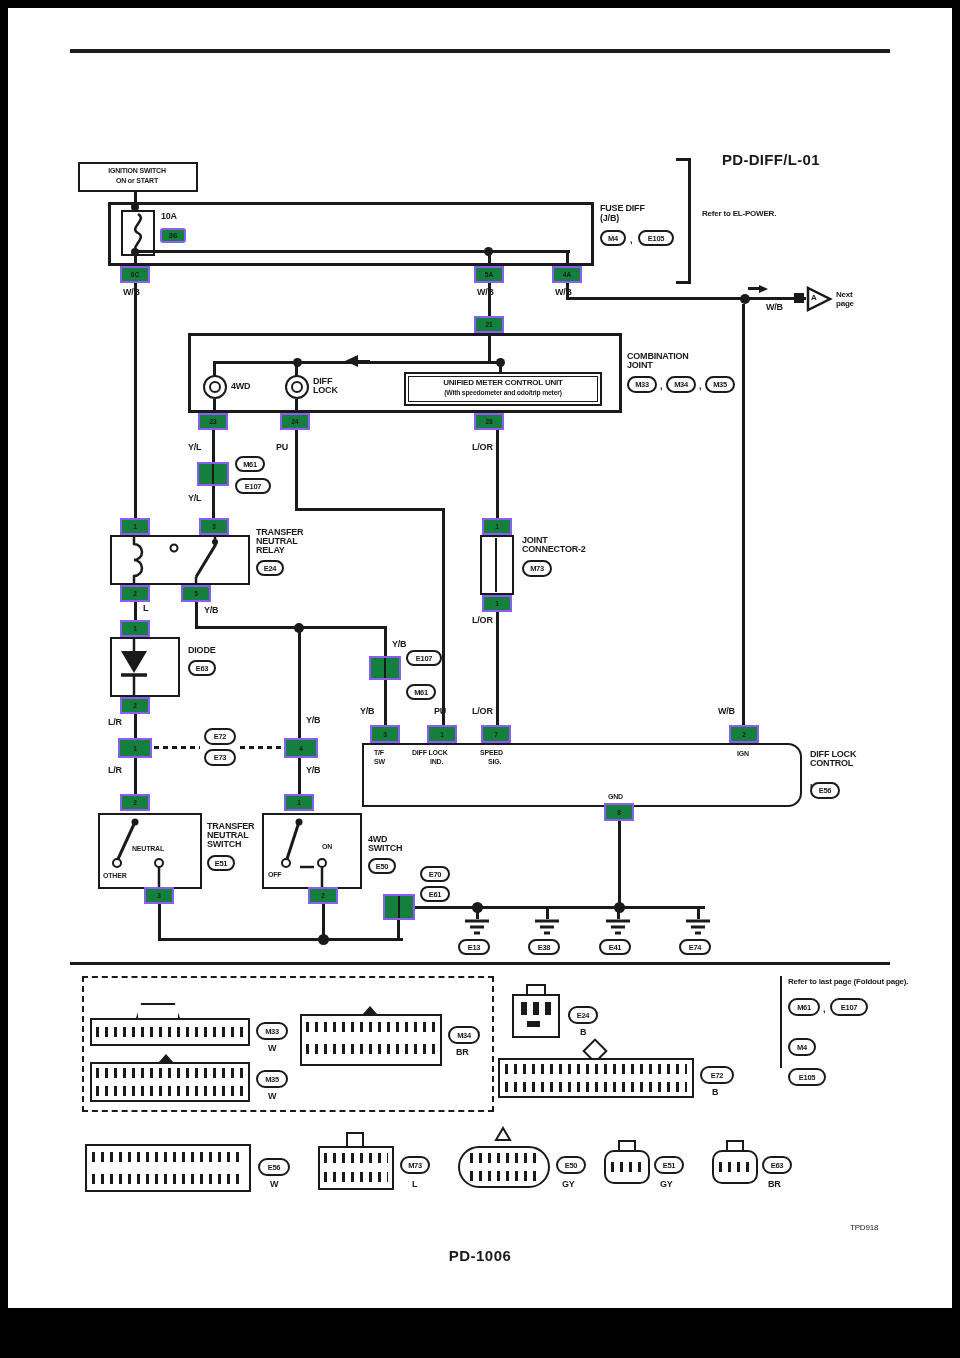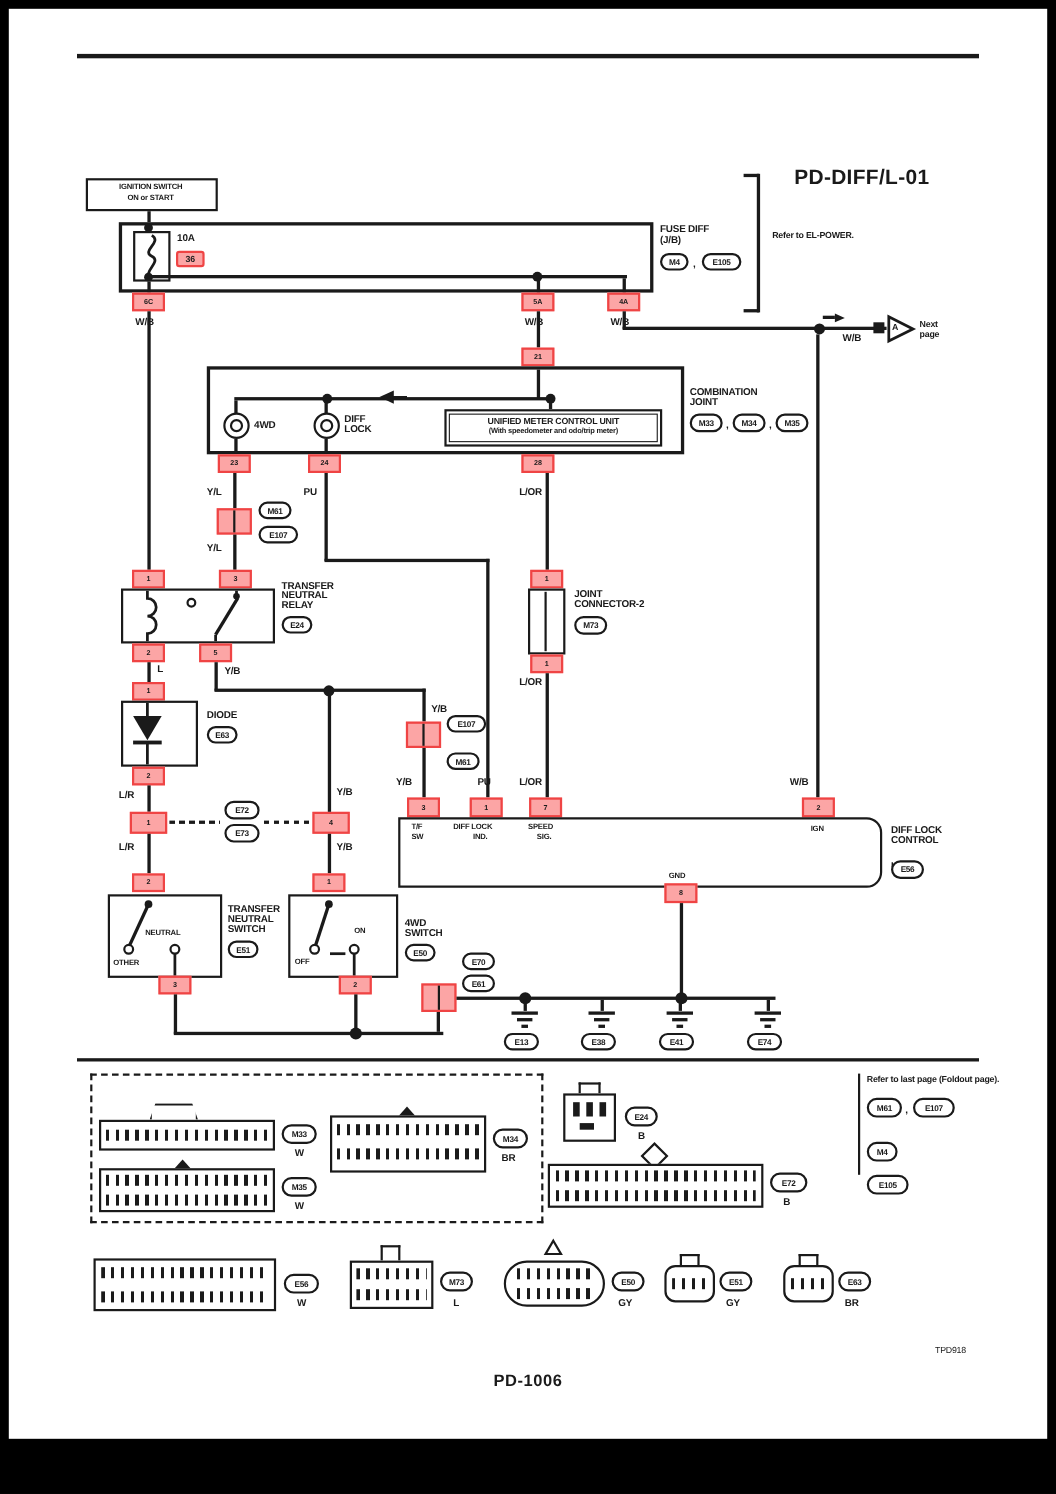--- a/index.html
+++ b/index.html
@@ -4,21 +4,21 @@
 <style>
   html,body{margin:0;padding:0;background:#000;}
   #page{position:relative;width:960px;height:1358px;background:#000;overflow:hidden;
         font-family:"Liberation Sans",sans-serif;color:#1a1a1a;}
   #paper{position:absolute;left:8px;top:8px;width:944px;height:1300px;background:#fff;}
   .w{position:absolute;background:#1a1a1a;}
   .dashline{position:absolute;height:3px;background:repeating-linear-gradient(90deg,#1a1a1a 0 5px,transparent 5px 9px);}
   .lbl{position:absolute;font-weight:bold;font-size:9px;line-height:1.08;white-space:nowrap;letter-spacing:-0.2px;}
   .sm{font-size:8px;}
   .xs{font-size:7px;}
-  .term{position:absolute;box-sizing:border-box;border:2px solid #ef4444;background:#fca5a5;
+  .term{position:absolute;box-sizing:border-box;border:2px solid #8b5cf6;background:#15803d;
         font-size:6.5px;font-weight:bold;display:flex;align-items:center;justify-content:center;}
   .oval{position:absolute;box-sizing:border-box;border:2px solid #1a1a1a;border-radius:12px;background:#fff;
         font-size:7.5px;font-weight:bold;display:flex;align-items:center;justify-content:center;letter-spacing:-0.3px;}
   .box{position:absolute;box-sizing:border-box;border:3px solid #1a1a1a;background:#fff;}
   .box2{border-width:2.5px;}
   .dot{position:absolute;background:#1a1a1a;border-radius:50%;}
   .circ{position:absolute;box-sizing:border-box;border:2.5px solid #1a1a1a;border-radius:50%;background:#fff;}
   .pins{position:absolute;background:repeating-linear-gradient(90deg,#1a1a1a 0 3px,transparent 3px 9px);height:10px;}
   .cface{position:absolute;box-sizing:border-box;border:2.5px solid #1a1a1a;background:#fff;}
   .tab{position:absolute;box-sizing:border-box;border:2.5px solid #1a1a1a;border-bottom:none;background:#fff;}
@@ -28,21 +28,21 @@
   .notch{position:absolute;width:0;height:0;border-left:8px solid transparent;border-right:8px solid transparent;border-bottom:9px solid #1a1a1a;}
   .diamond{position:absolute;box-sizing:border-box;border:2.5px solid #1a1a1a;background:#fff;transform:rotate(45deg);}
 </style>
 </head>
 <body>
 
 <div id="page">
   <div id="paper"></div>
 
   <div class="w" style="left:70px;top:49px;width:820px;height:4px;"></div>
-  <div class="lbl" style="left:722px;top:152px;font-size:19px;font-weight:600;letter-spacing:0.3px;">PD-DIFF/L-01</div>
+  <div class="lbl" style="left:722px;top:152px;font-size:15px;font-weight:600;letter-spacing:0.3px;">PD-DIFF/L-01</div>
 
   <div class="box box2" style="left:78px;top:162px;width:120px;height:30px;">
     <div class="lbl xs" style="left:0;top:3px;width:114px;text-align:center;">IGNITION SWITCH</div>
     <div class="lbl xs" style="left:0;top:13px;width:114px;text-align:center;">ON or START</div>
   </div>
   <div class="w" style="left:134px;top:192px;width:3px;height:18px;"></div>
 
   <div class="box" style="left:108px;top:202px;width:486px;height:64px;"></div>
   <div class="box box2" style="left:121px;top:210px;width:34px;height:46px;"></div>
   <svg style="left:121px;top:210px;" width="34" height="46" viewBox="0 0 34 46">

